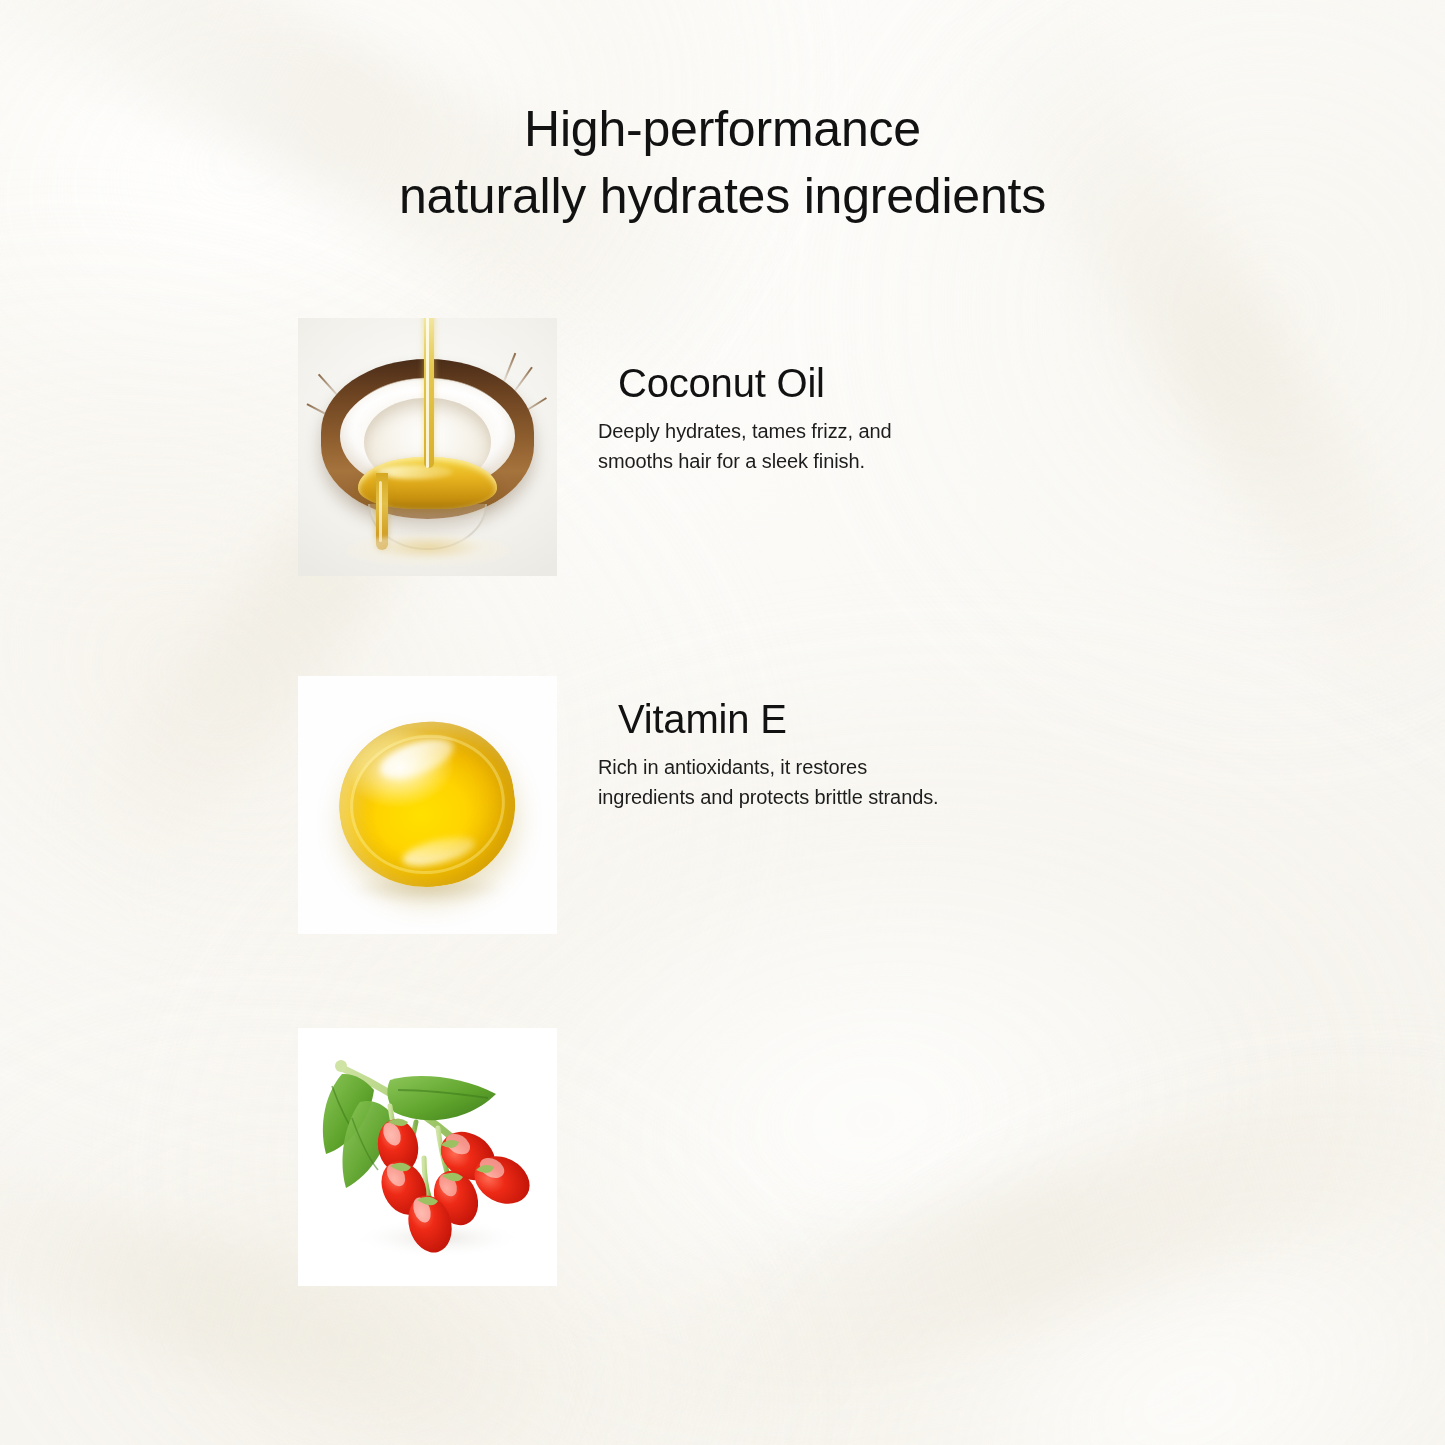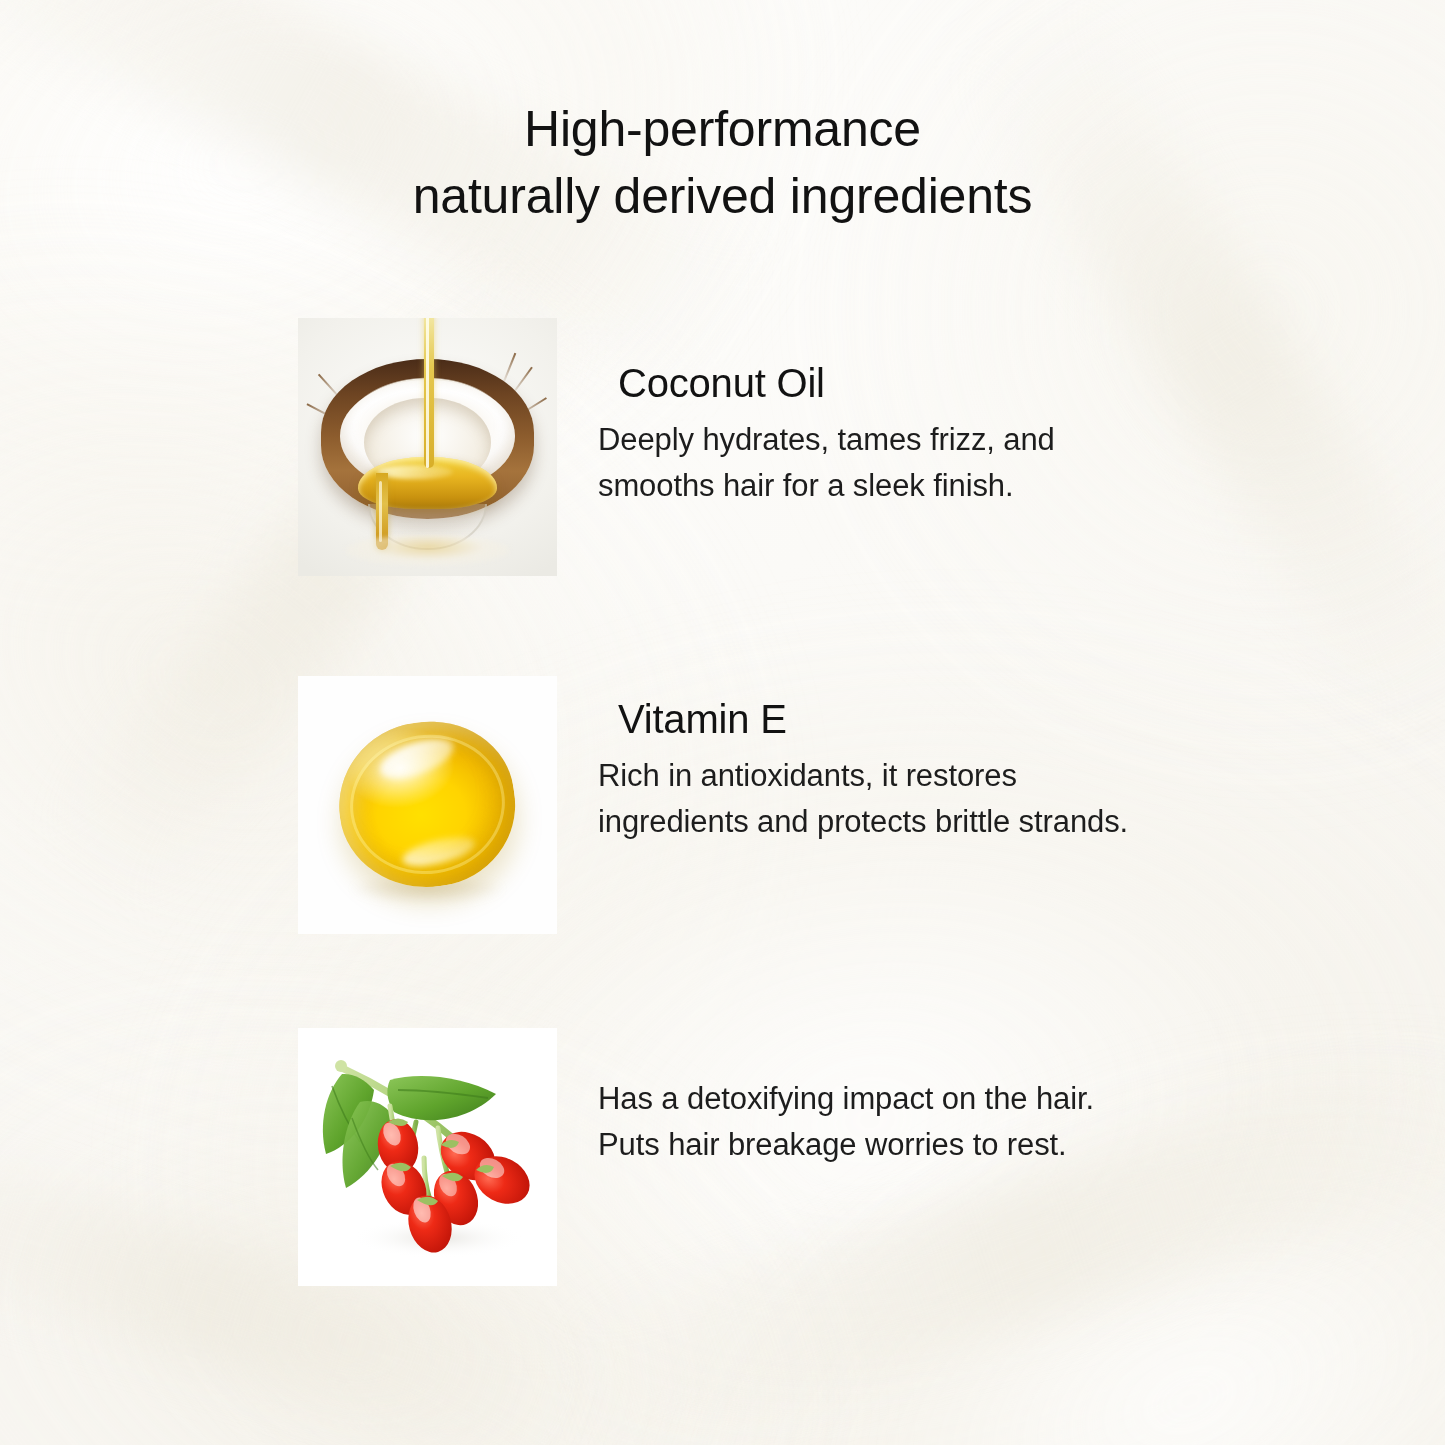--- a/index.html
+++ b/index.html
@@ -93,21 +93,21 @@
   .ing-name {
     font-size:40px;
     line-height:1.08;
     color:#121212;
     font-weight:400;
     letter-spacing:-.2px;
     margin-bottom:12px;
     margin-left:20px;
   }
   .ing-desc {
-    font-size:31px;
+    font-size:20px;
     line-height:1.47;
     color:#1d1d1d;
     font-weight:400;
     letter-spacing:-.1px;
     white-space:pre-line;
   }
 
   
   .coco-bg { position:absolute; inset:0;
     background:radial-gradient(80% 70% at 50% 40%, #fdfdfb 0%, #f2f1ec 70%, #ebeae4 100%); }
@@ -243,21 +243,21 @@
     <div class="swirl s6"></div>
     <div class="fold f1"></div>
     <div class="fold f2"></div>
     <div class="fold f3"></div>
     <div class="fold f4"></div>
     <div class="fold f5"></div>
   </div>
 
   <h1 class="headline">
     <span class="l1">High-performance</span>
-    <span class="l2">naturally derived ingredients</span>
+    <span class="l2">naturally hydrates ingredients</span>
   </h1>
 
   <div class="row row-1">
     <div class="thumb">
       <div class="art">
         <div class="coco-bg"></div>
         <div class="coco-shell">
           <div class="coco-flesh"></div>
           <div class="coco-cav"></div>
         </div>
@@ -373,18 +373,16 @@
           </g>
           <g>
             <ellipse cx="132" cy="196" rx="21" ry="29" fill="url(#berryG)" transform="rotate(-16 132 196)"></ellipse>
             <ellipse cx="124" cy="182" rx="8" ry="13" fill="#ffffff" opacity=".55" transform="rotate(-20 124 182)"></ellipse>
             <path d="M119 172 q11 -7 21 1 q-5 9 -21 -1 Z" fill="#9cc062"></path>
           </g>
         </svg>
       </div>
     </div>
     <div class="copy">
-      <div class="ing-desc">Has a detoxifying impact on the hair.
-Puts hair breakage worries to rest.</div>
     </div>
   </div>
 
 </div>
 
 </body></html>

